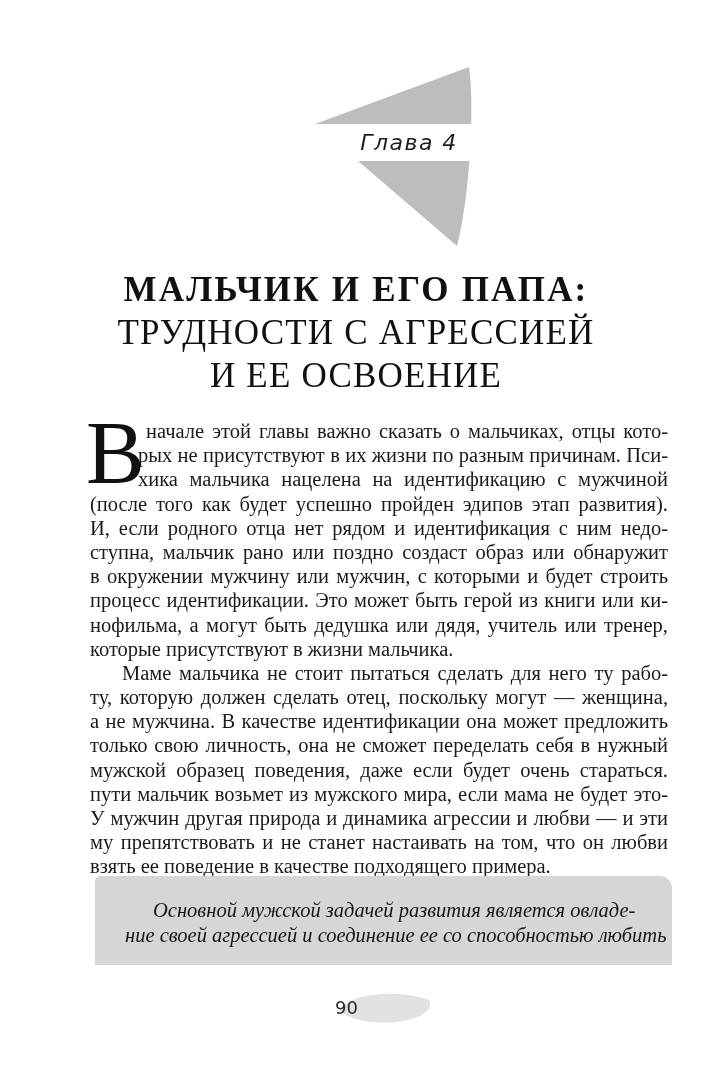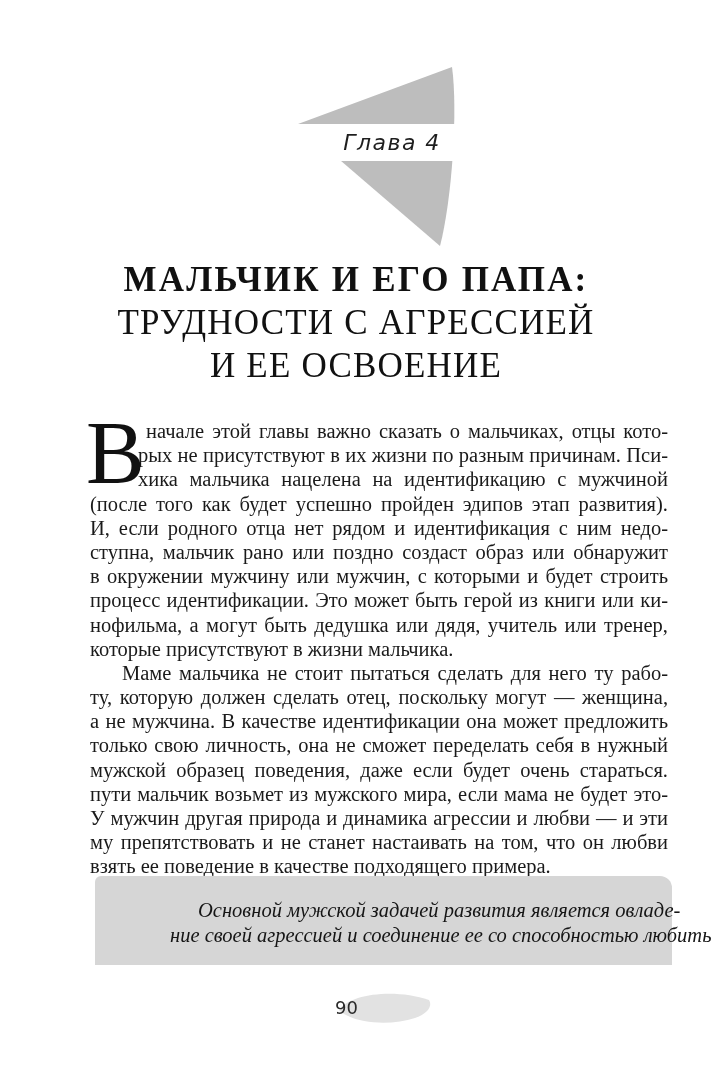--- a/index.html
+++ b/index.html
@@ -1,30 +1,30 @@
 <!DOCTYPE html>
 <html><head>
   <meta charset="utf-8">
   <style>
     html, body { margin: 0; padding: 0; background: #ffffff; }
     body {
       width: 712px; height: 1080px; position: relative; overflow: hidden;
       color: #1a1a1a;
       font-family: "Liberation Serif", serif;
     }
-    .chapter-mark { position: absolute; left: 0; top: 0; width: 608px; height: 260px; }
+    .chapter-mark { position: absolute; left: 17px; top: 0; width: 608px; height: 260px; }
     .chapter-label {
       position: absolute; left: 298px; top: 124px; width: 150px; height: 38px;
       line-height: 38px; text-align: center;
       font-family: "DejaVu Sans", sans-serif; font-style: italic;
       font-size: 22px; letter-spacing: 1.5px; color: #1e1e1e;
       padding-left: 38px; box-sizing: border-box;
     }
     .title {
-      position: absolute; left: 0; top: 258px; width: 712px; text-align: center;
+      position: absolute; left: 0; top: 268px; width: 712px; text-align: center;
       font-family: "Liberation Serif", serif; color: #111;
     }
     .title .t1 {
       font-weight: bold; font-size: 35px; letter-spacing: 2.2px; line-height: 43px;
     }
     .title .t2, .title .t3 {
       font-weight: normal; font-size: 35px; letter-spacing: 1.2px; line-height: 43px;
     }
     .body-text {
       position: absolute; left: 90px; top: 419px; width: 578px;
@@ -46,21 +46,21 @@
     }
     .callout {
       position: absolute; left: 95px; top: 876px; width: 577px; height: 89px;
       background: #d6d6d6; border-radius: 6px 12px 0 0;
     }
     .callout-text {
       position: absolute; left: 30px; top: 22px; width: 510px;
       font-family: "Liberation Serif", serif; font-style: italic;
       font-size: 20.5px; line-height: 25px; color: #151515;
     }
-    .callout-text .line { height: 25px; margin-left: 45px; }
+    .callout-text .line { height: 25px; }
     .callout-text .line.indent { padding-left: 28px; }
     .page-number-wrap { position: absolute; left: 335px; top: 990px; width: 100px; height: 36px; }
     .page-number {
       position: absolute; left: 0; top: 0; width: 100px; height: 36px;
       line-height: 36px; 
       font-family: "DejaVu Sans", sans-serif; font-size: 18px; color: #2a2a2a;
     }
   </style>
 </head>
 <body>

